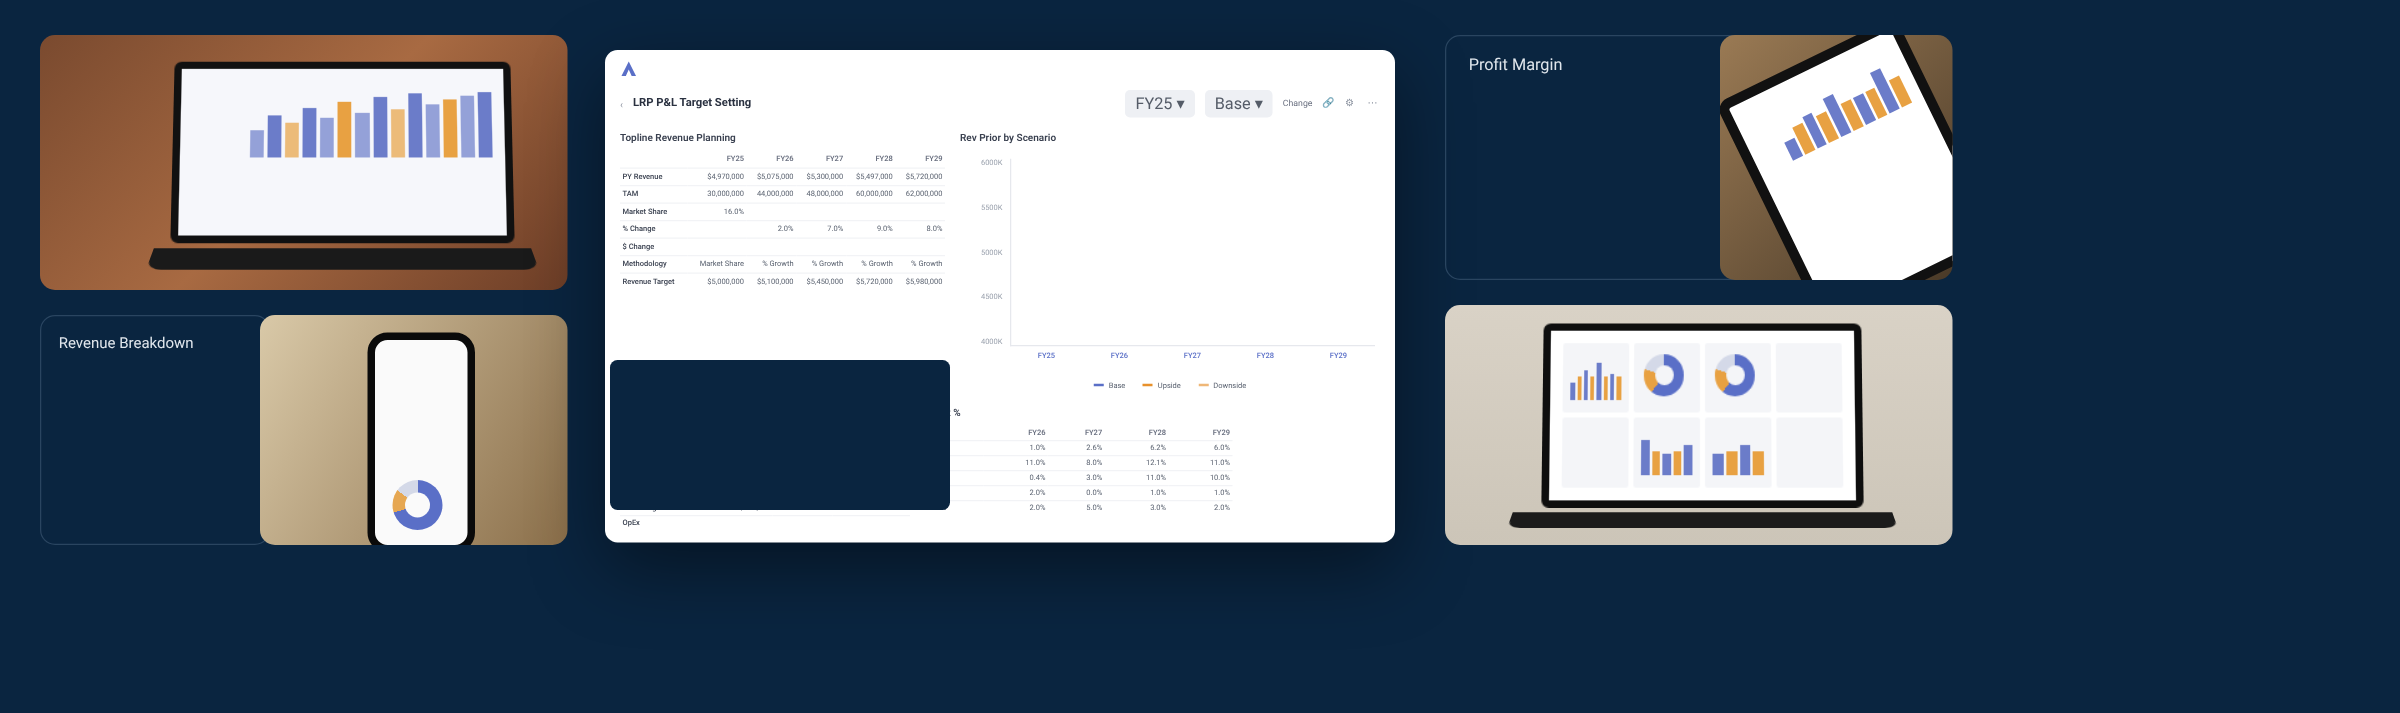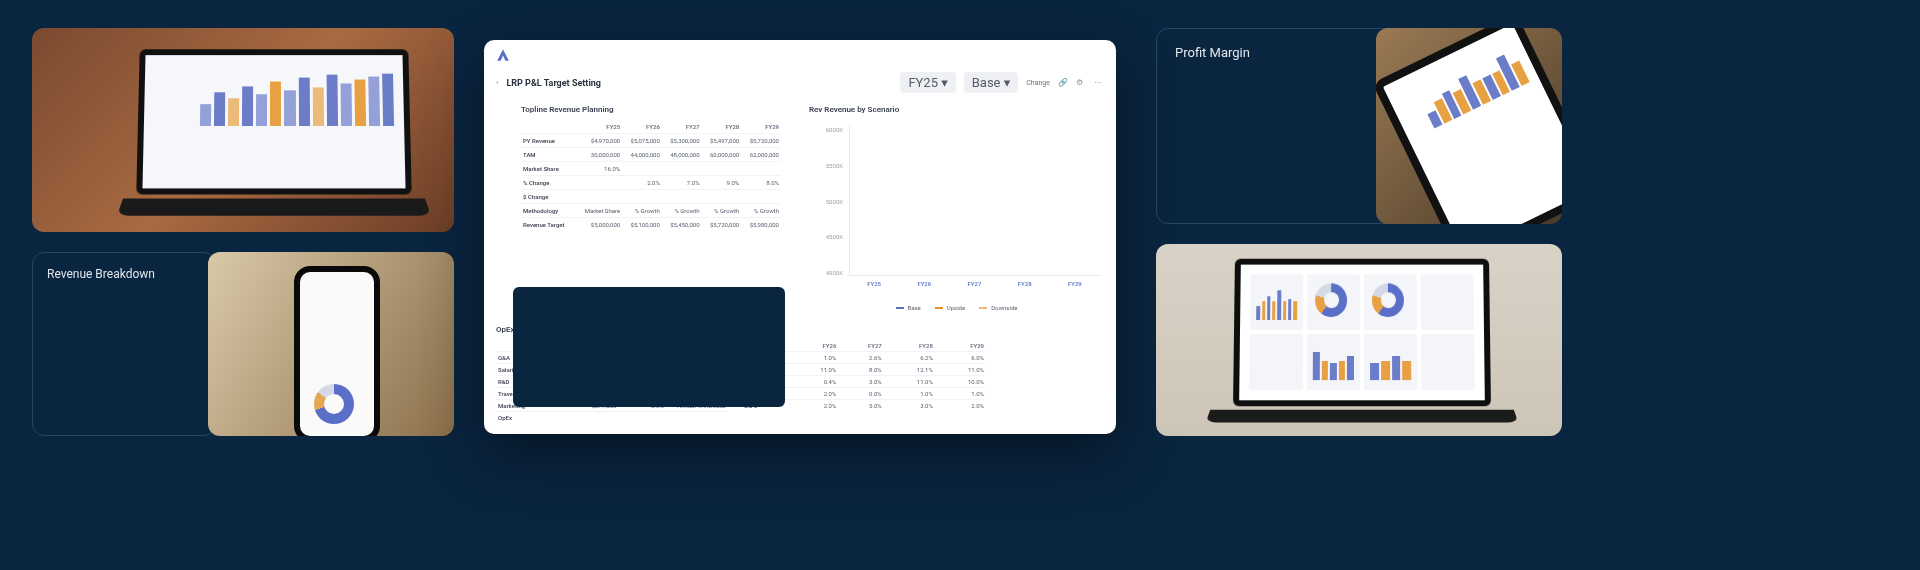--- a/index.html
+++ b/index.html
@@ -87,21 +87,21 @@
   .dash .hdr .back { color:#8a919e; }
   .dash .hdr h1 { font-size:9px; font-weight:700; color:#2a3140; flex:1; }
   .dash .hdr .pill {
     background:#eef0f4; padding:3px 8px; border-radius:4px; font-size:13px;
     color:#555c68;
   }
   .dash .hdr .link { font-size:7px; color:#6a7080; }
   .dash .hdr .ico { width:10px;height:10px; color:#8a919e;}
 
   .dash .grid1 {
-    display:grid; grid-template-columns: 260px 1fr; gap:28px; margin-top:12px;margin-left:25px;
+    display:grid; grid-template-columns: 260px 1fr; gap:12px; margin-top:12px;
   }
   .sec-title { font-size:8px; font-weight:600; color:#3a4150; margin-bottom:6px; }
 
   .revtable { width:100%; border-collapse:collapse; font-size:6px; }
   .revtable th, .revtable td { padding:3px 2px; text-align:right; white-space:nowrap; }
   .revtable th:first-child, .revtable td:first-child { text-align:left; color:#3a4150; font-weight:500; }
   .revtable thead th { font-weight:600; color:#6a7080; }
   .revtable tbody tr { border-top:1px solid #f2f3f6; }
 
   .chart-area { position:relative; height:180px; }
@@ -310,21 +310,21 @@
               <td>$5,450,000</td>
               <td>$5,720,000</td>
               <td>$5,980,000</td>
             </tr>
           </tbody>
       </table>
       <div class="overlay-block"></div>
     </div>
 
     <div>
-      <div class="sec-title">Rev Revenue by Scenario</div>
+      <div class="sec-title">Rev Prior by Scenario</div>
       <div class="chart-area">
         <div class="yaxis" id="rg-y">
             <span>6000K</span>
             <span>5500K</span>
             <span>5000K</span>
             <span>4500K</span>
             <span>4000K</span>
           </div>
         <div class="plot"></div>
         <div class="xaxis" id="rg-x">

